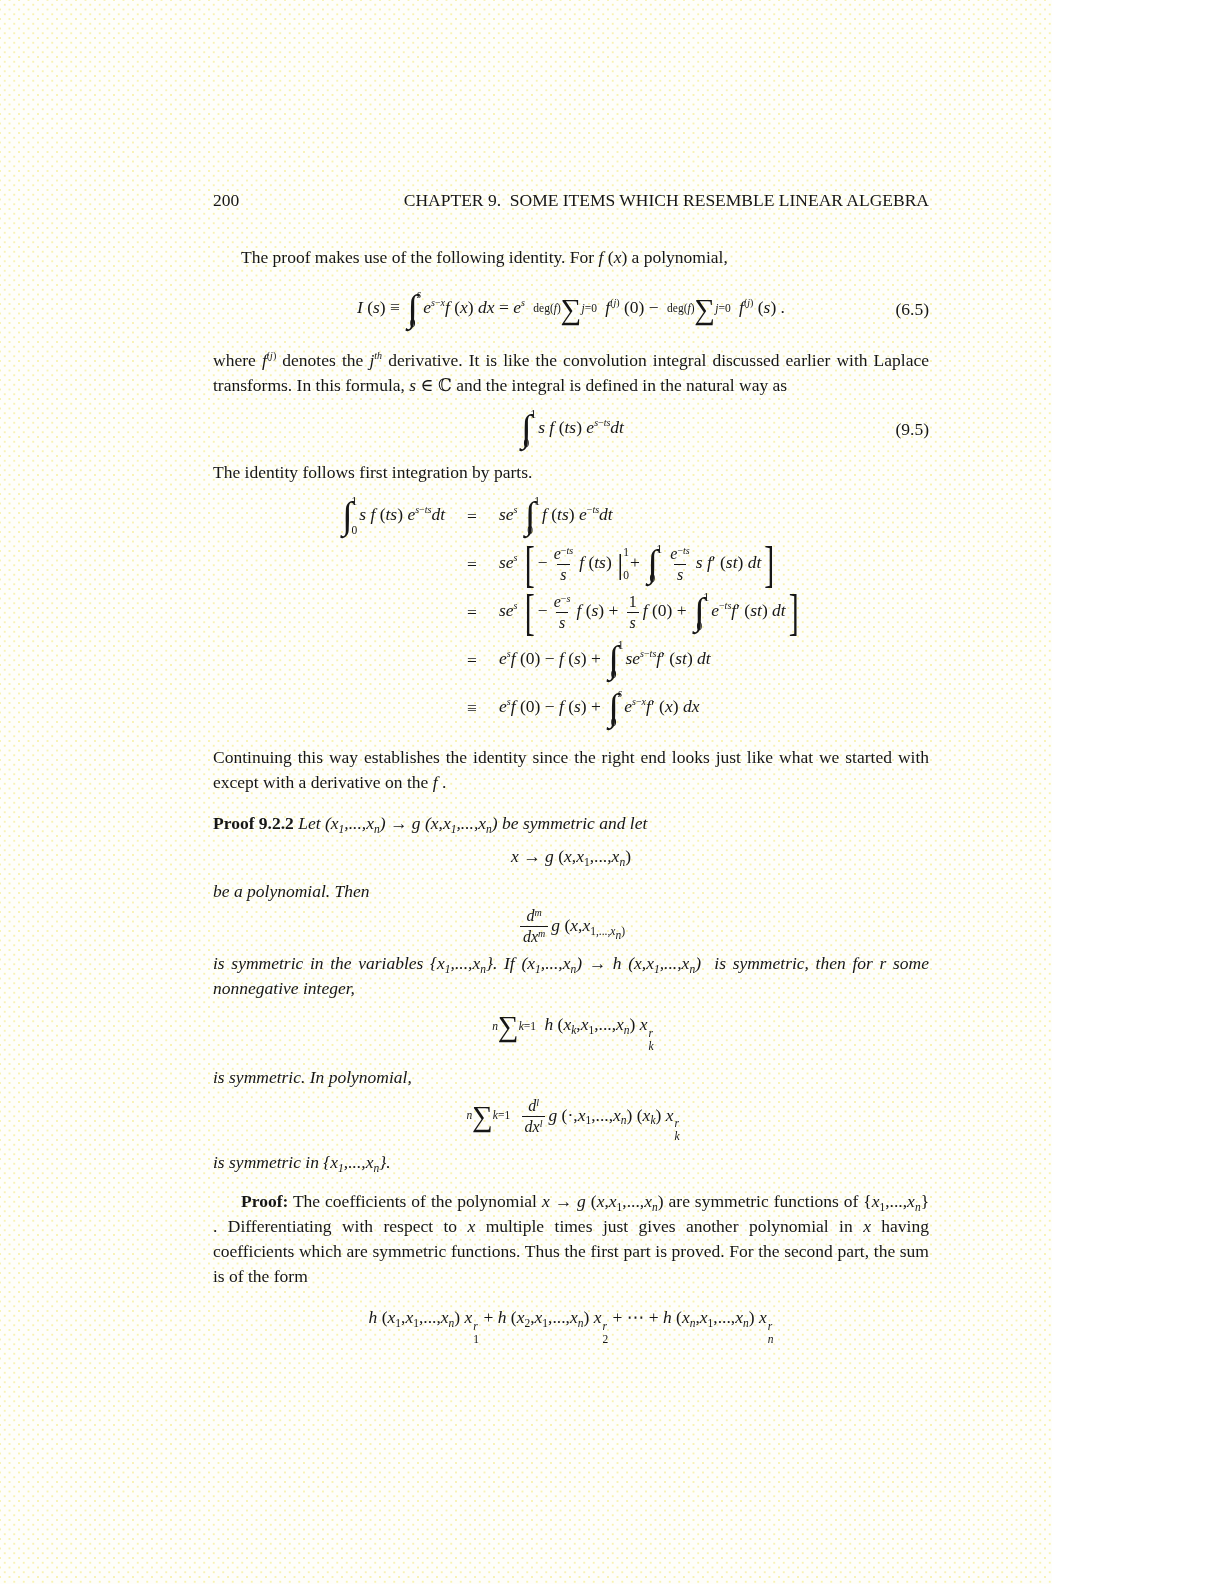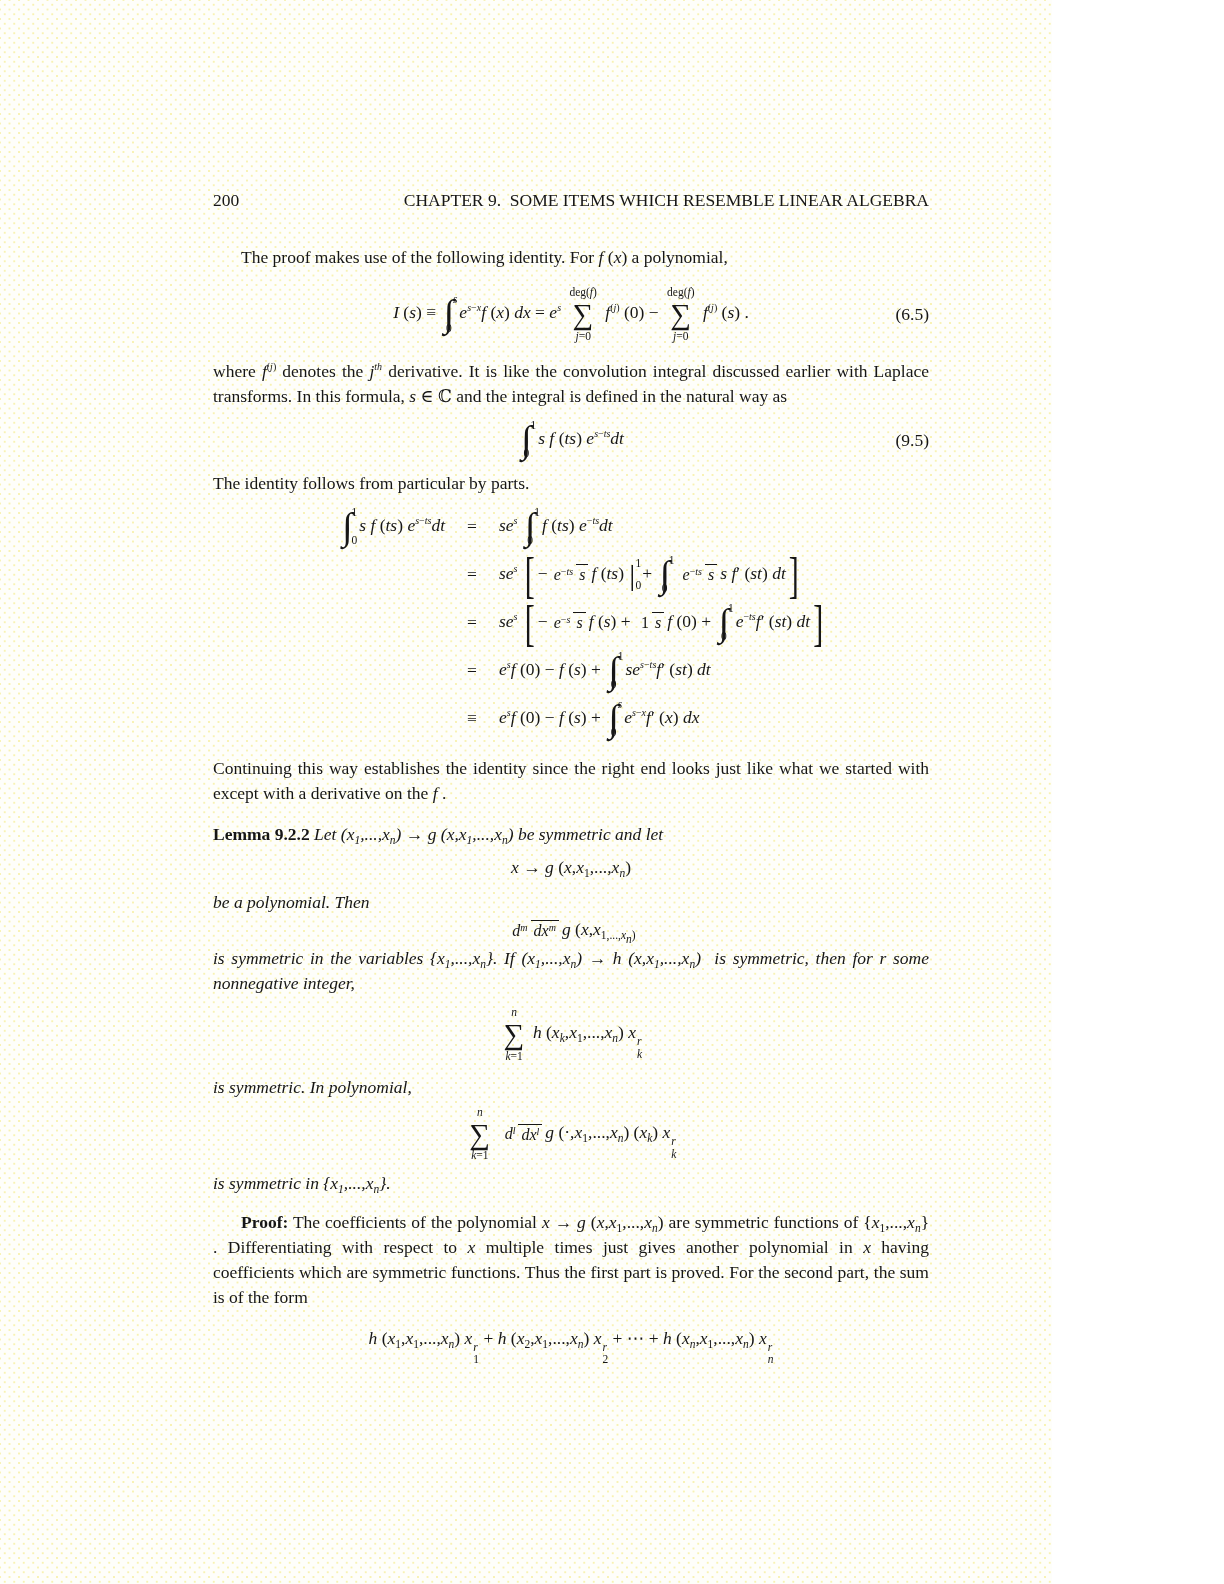--- a/index.html
+++ b/index.html
@@ -42,25 +42,25 @@
 
   sup { font-size:10px; line-height:0; position:relative; vertical-align:baseline; top:-7px; }
   sub { font-size:11.5px; line-height:0; position:relative; vertical-align:baseline; top:4px; }
 
   .int { display:inline-flex; vertical-align:middle; margin:0 2px 0 3px; font-style:normal; }
   .ig { font-size:38px; line-height:44px; }
   .il { display:inline-flex; flex-direction:column; justify-content:space-between; height:46px; font-size:11.5px; line-height:1; }
   .iu { margin:3px 0 0 -1px; }
   .id { margin:0 0 3px -8px; }
 
-  .sum { display:inline-flex; flex-direction:column; align-items:center; vertical-align:middle; margin:0 4px; line-height:1; font-style:normal; }
+  .sum { display:inline-flex; flex-direction:row; align-items:center; vertical-align:middle; margin:0 4px; line-height:1; font-style:normal; }
   .su,.sd { font-size:11.5px; line-height:1.15; white-space:nowrap; }
   .sg { font-size:29px; line-height:1.05; }
 
-  .frac { display:inline-flex; align-items:center; vertical-align:middle; margin:0 3px; line-height:1.25; text-align:center; }
+  .frac { display:inline-flex; flex-direction:column; align-items:center; vertical-align:middle; margin:0 3px; line-height:1.25; text-align:center; }
   .fn,.fd { font-size:16px; padding:0 3px; white-space:nowrap; }
   .fd { border-top:1px solid #161616; }
   .fn sup, .fd sup { font-size:10px; top:-5px; }
 
   .ss { display:inline-flex; flex-direction:column; align-items:flex-start; vertical-align:-7px; font-size:11.5px; line-height:1.1; margin-left:1px; }
 
   .lbr,.rbr { display:inline-block; font-size:30px; line-height:1; transform:scaleY(1.7); vertical-align:middle; margin:0 3px; }
 
   .ev { display:inline-flex; vertical-align:middle; margin:0 1px; font-style:normal; }
   .evg { font-size:30px; line-height:34px; }
@@ -110,21 +110,21 @@
       <span class="math"><span class="int">
             <span class="ig">∫</span>
             <span class="il">
               <span class="iu">1</span>
               <span class="id">0</span>
             </span>
           </span><i>s f</i> (<i>ts</i>) <i>e</i><sup><i>s</i>−<i>ts</i></sup><i>dt</i></span>
       <span class="eqtag">(9.5)</span>
     </div>
 
-    <p class="para">The identity follows from particular by parts.</p>
+    <p class="para">The identity follows first integration by parts.</p>
 
     <div class="derivation">
       <div class="drow">
         <span class="dlhs"><span class="int">
               <span class="ig">∫</span>
               <span class="il">
                 <span class="iu">1</span>
                 <span class="id">0</span>
               </span>
             </span><i>s f</i> (<i>ts</i>) <i>e</i><sup><i>s</i>−<i>ts</i></sup><i>dt</i></span>
@@ -196,21 +196,21 @@
               <span class="il">
                 <span class="iu"><i>s</i></span>
                 <span class="id">0</span>
               </span>
             </span><i>e</i><sup><i>s</i>−<i>x</i></sup><i>f</i>′ (<i>x</i>) <i>dx</i></span>
       </div>
     </div>
 
     <p class="para p4">Continuing this way establishes the identity since the right end looks just like what we started with except with a derivative on the <i>f</i> .</p>
 
-    <p class="para lemma-head"><b class="bf">Lemma 9.2.2</b> <span class="it">Let (x<sub>1</sub>,...,x<sub>n</sub>) → g (x,x<sub>1</sub>,...,x<sub>n</sub>) be symmetric and let</span></p>
+    <p class="para lemma-head"><b class="bf">Proof 9.2.2</b> <span class="it">Let (x<sub>1</sub>,...,x<sub>n</sub>) → g (x,x<sub>1</sub>,...,x<sub>n</sub>) be symmetric and let</span></p>
 
     <div class="eq d1">
       <span class="math"><i>x</i> → <i>g</i> (<i>x</i>,<i>x</i><sub>1</sub>,...,<i>x</i><sub><i>n</i></sub>)</span>
     </div>
 
     <p class="para it">be a polynomial. Then</p>
 
     <div class="eq d2">
       <span class="math"><span class="frac">
             <span class="fn"><i>d</i><sup><i>m</i></sup></span>

